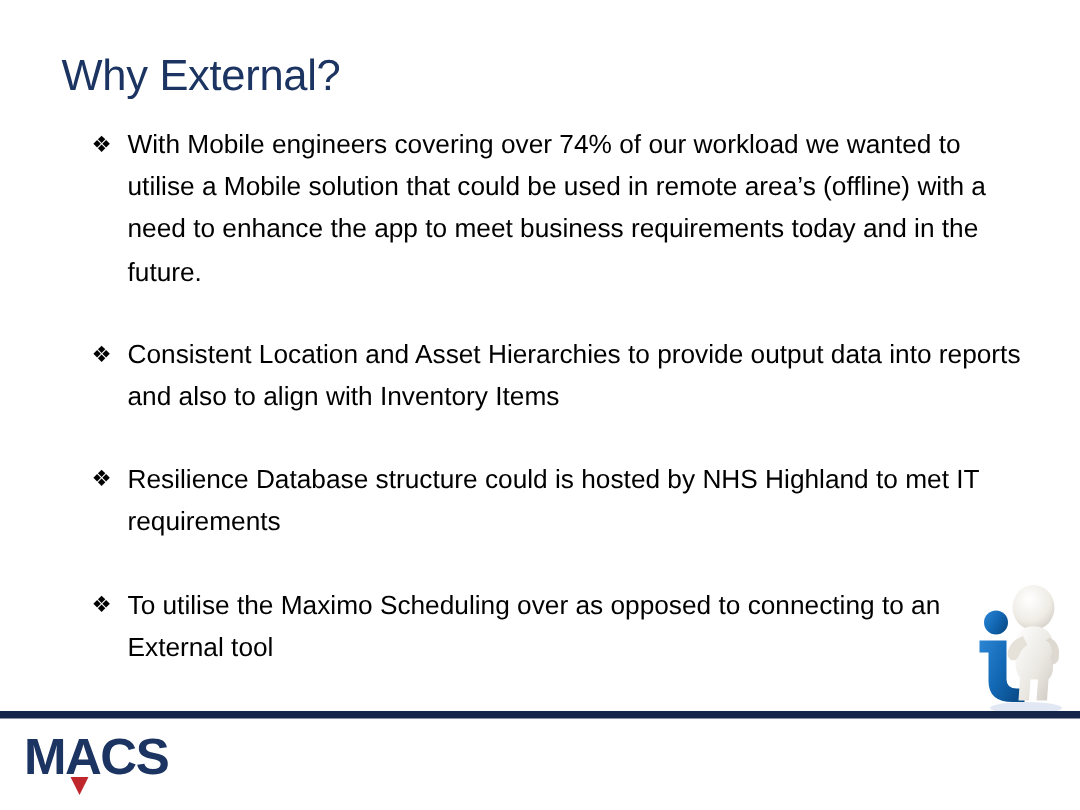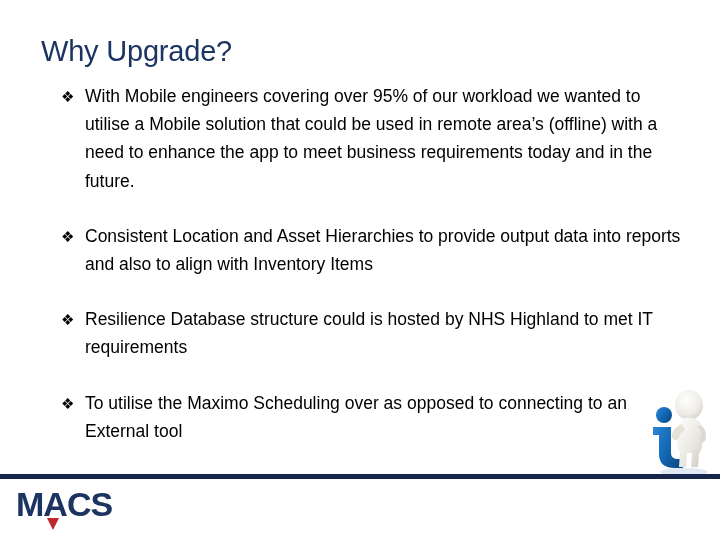--- a/index.html
+++ b/index.html
@@ -104,27 +104,27 @@
     top: 483px;
     width: 66px;
     height: 52px;
   }
 </style>
 </head>
 <body>
 
 <div id="slide">
 
-  <div id="slide-title">Why Upgrade?</div>
+  <div id="slide-title">Why External?</div>
 
   <div id="body-content">
 
     <div class="bullet-block">
       <span class="bullet-mark">❖</span>
-      <span class="bullet-text">With Mobile engineers covering over 95% of our workload we wanted to utilise a Mobile solution that could be used in remote area’s (offline) with a need to enhance the app to meet business requirements today and in the future.</span>
+      <span class="bullet-text">With Mobile engineers covering over 74% of our workload we wanted to utilise a Mobile solution that could be used in remote area’s (offline) with a need to enhance the app to meet business requirements today and in the future.</span>
     </div>
 
     <div class="bullet-block">
       <span class="bullet-mark">❖</span>
       <span class="bullet-text">Consistent Location and Asset Hierarchies to provide output data into reports and also to align with Inventory Items</span>
     </div>
 
     <div class="bullet-block">
       <span class="bullet-mark">❖</span>
       <span class="bullet-text">Resilience Database structure could is hosted by NHS Highland to met IT requirements</span>

